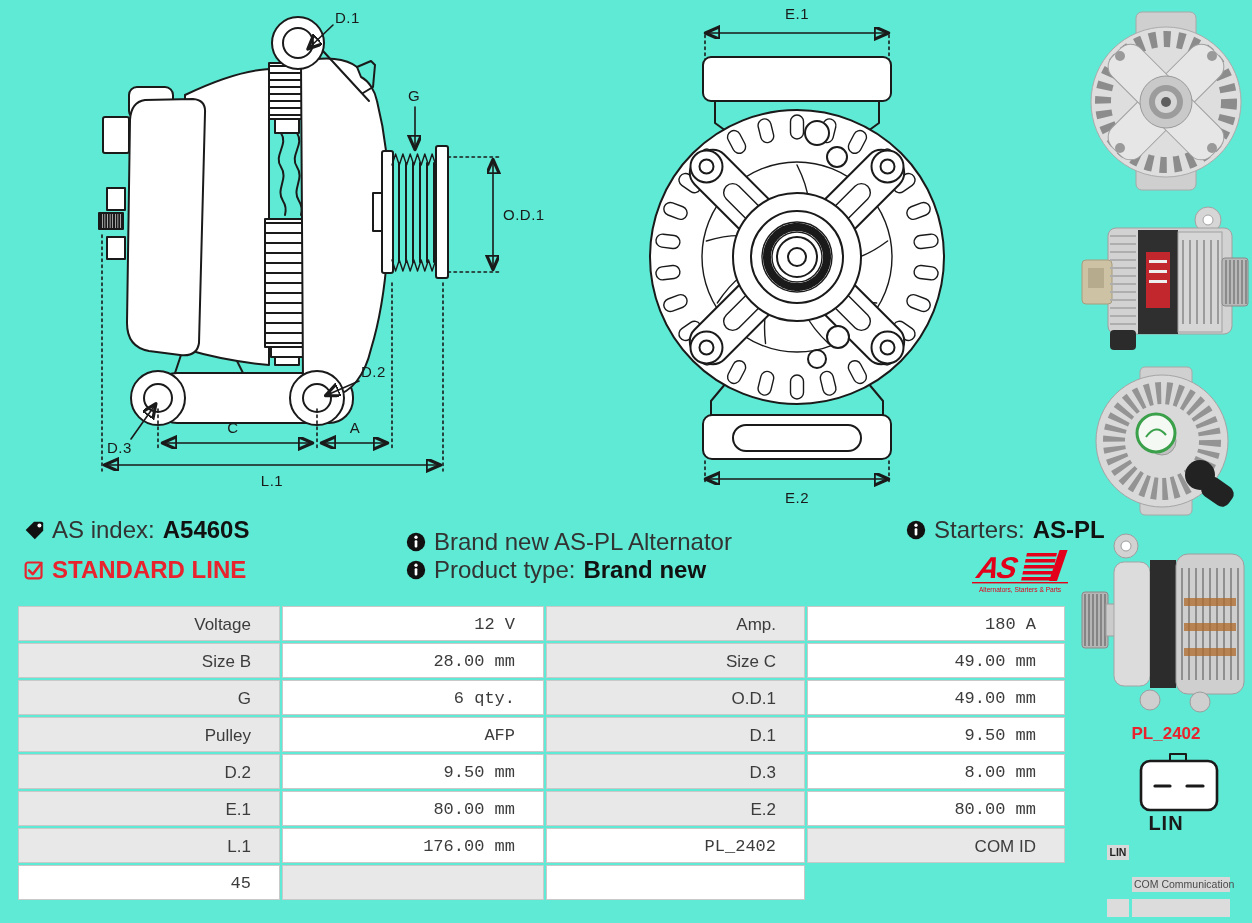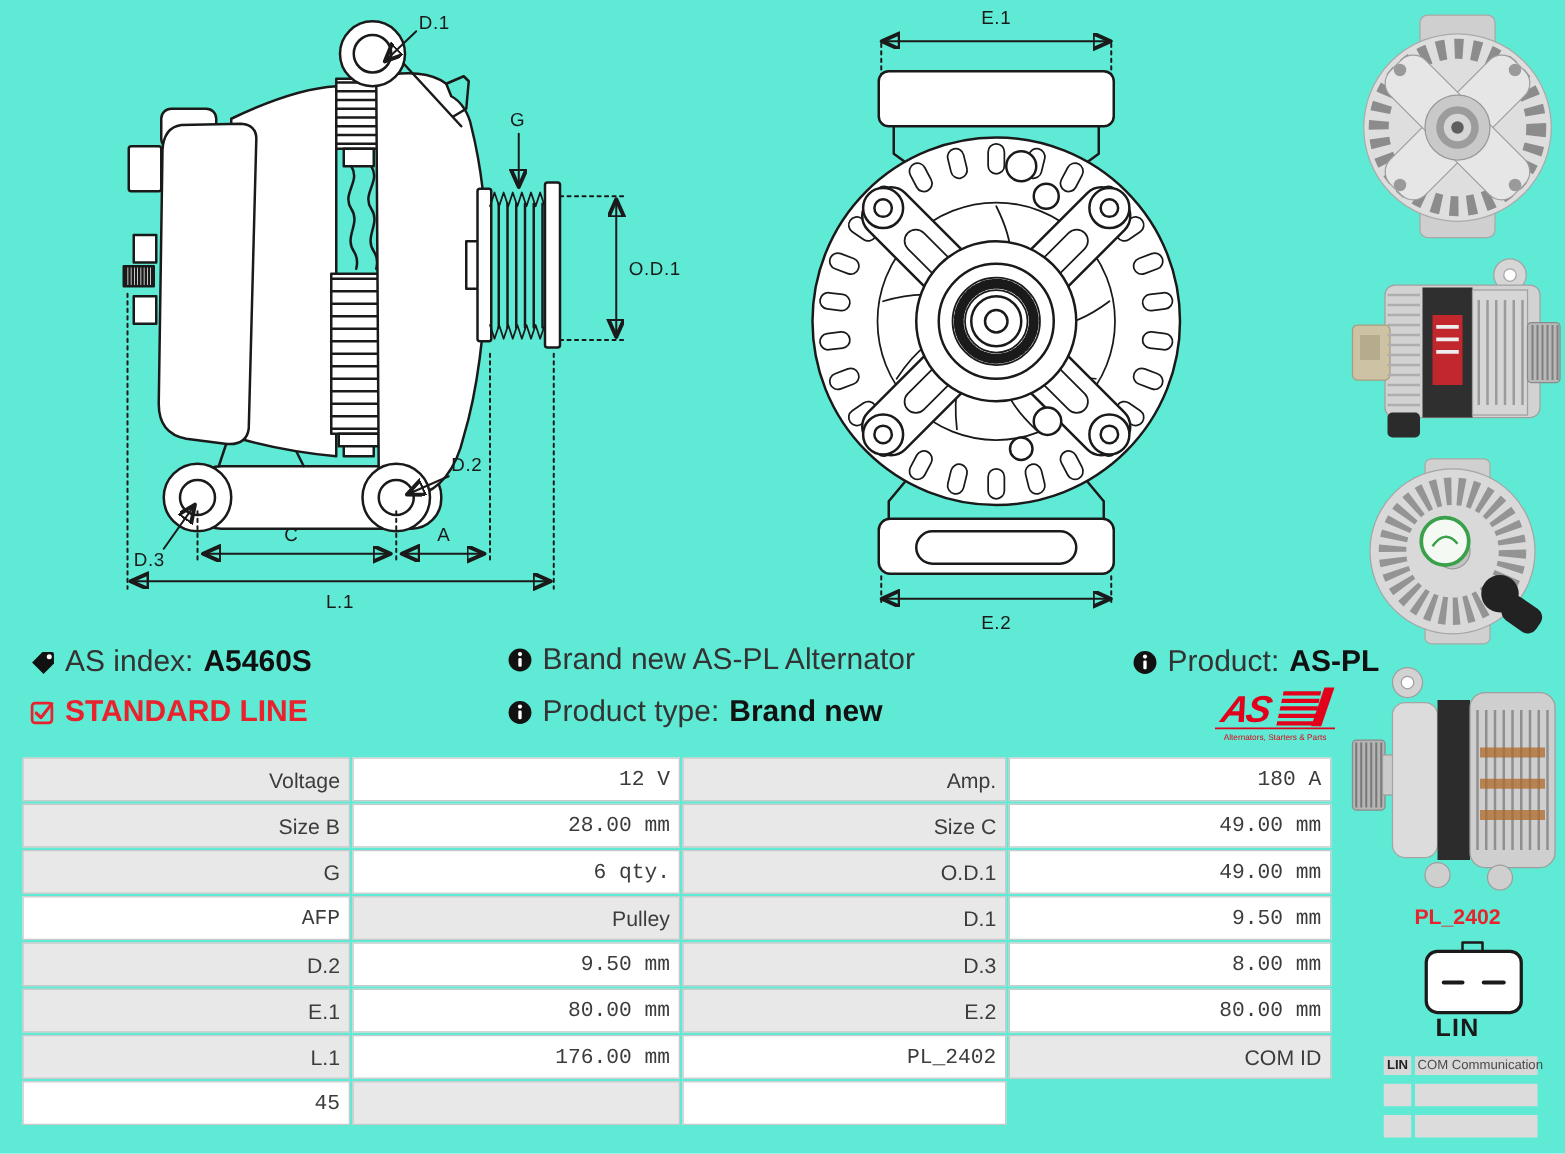--- a/index.html
+++ b/index.html
@@ -21,35 +21,35 @@
   
   .inforow{position:absolute;display:flex;align-items:center;gap:8px;font-size:24px;color:#333;height:24px;}
   .inforow b{color:#111;}
   .badge{color:#e8232e;font-weight:bold;}
   .iicon{width:20px;height:20px;flex:0 0 20px;}
 
   
   #spec-table{position:absolute;left:18px;top:606px;width:1047px;
     display:grid;grid-template-columns:262px 262px 259px 258px;gap:2px;}
   #spec-table .cell{height:35px;line-height:35px;font-size:17px;text-align:right;
-    padding-right:7px;box-sizing:border-box;border:1px solid #c9c9c9;}
+    padding-right:28px;box-sizing:border-box;border:1px solid #c9c9c9;}
   #spec-table .cl{background:#e8e8e8;color:#3c3c3c;}
   #spec-table .cv{background:#ffffff;color:#3c3c3c;font-family:Liberation Mono, monospace;}
 
   
   #plug-title{position:absolute;left:1080px;top:724px;width:172px;text-align:center;
     color:#e8232e;font-weight:bold;font-size:17px;}
   #plug-svg{position:absolute;left:1134px;top:752px;}
   #plug-pin{position:absolute;left:1080px;top:812px;width:172px;text-align:center;
     font-weight:bold;font-size:20px;color:#1a1a1a;letter-spacing:1px;}
   #com-table{position:absolute;left:1107px;top:845px;width:123px;font-size:10.5px;}
   #com-table .hrow{display:grid;grid-template-columns:22px 98px;gap:3px;}
   #com-table .hcell{background:#d8d8d8;height:15px;line-height:15px;padding:0 2px;white-space:nowrap;}
   #com-table .hcell.b{font-weight:bold;color:#222;text-align:center;}
-  #com-table .hcell.r{color:#4a4a4a;}
+  #com-table .hcell.r{color:#4a4a4a;margin-top:32px;}
   #com-table .erow{display:grid;grid-template-columns:22px 98px;gap:3px;margin-top:7px;}
   #com-table .ecell{background:#dcdcdc;height:18px;}
 
   
   #as-logo{position:absolute;left:972px;top:548px;}
 </style>
 </head>
 <body>
 
 <div id="stage">
@@ -403,36 +403,36 @@
 
   <div class="inforow" style="left:24px;top:518px">
     <svg class="iicon" viewBox="0 0 24 24">
       <path d="M12,2 L21,2 Q23,2 23,4 L23,13 L13,23 L2,12 Z" fill="#111111"></path>
       <circle cx="18.5" cy="6.5" r="2.4" fill="#ffffff"></circle>
     </svg>
     <span>AS index:</span>
     <b>A5460S</b>
   </div>
 
-  <div class="inforow" style="left:406px;top:516px">
+  <div class="inforow" style="left:406px;top:530px">
     <svg class="iicon" viewBox="0 0 24 24">
       <circle cx="12" cy="12" r="11" fill="#111111"></circle>
       <rect x="10.4" y="10" width="3.2" height="8.5" rx="1.2" fill="#ffffff"></rect>
       <circle cx="12" cy="6.3" r="2" fill="#ffffff"></circle>
     </svg>
     <span>Brand new AS-PL Alternator</span>
   </div>
 
   <div class="inforow" style="left:906px;top:518px">
     <svg class="iicon" viewBox="0 0 24 24">
       <circle cx="12" cy="12" r="11" fill="#111111"></circle>
       <rect x="10.4" y="10" width="3.2" height="8.5" rx="1.2" fill="#ffffff"></rect>
       <circle cx="12" cy="6.3" r="2" fill="#ffffff"></circle>
     </svg>
-    <span>Product:</span>
+    <span>Starters:</span>
     <b>AS-PL</b>
   </div>
 
   <div class="inforow" style="left:24px;top:558px">
     <svg class="iicon" viewBox="0 0 24 24">
       <rect x="2" y="3" width="19" height="19" rx="3" fill="none" stroke="#e8232e" stroke-width="2.6"></rect>
       <polyline points="6,12.5 10.5,17 21,3.5" fill="none" stroke="#e8232e" stroke-width="3" stroke-linecap="round" stroke-linejoin="round"></polyline>
     </svg>
     <span class="badge">STANDARD LINE</span>
   </div>
@@ -472,22 +472,22 @@
     <div class="cell cl">Size B</div>
     <div class="cell cv">28.00 mm</div>
     <div class="cell cl">Size C</div>
     <div class="cell cv">49.00 mm</div>
 
     <div class="cell cl">G</div>
     <div class="cell cv">6 qty.</div>
     <div class="cell cl">O.D.1</div>
     <div class="cell cv">49.00 mm</div>
 
+    <div class="cell cl">Pulley</div>
     <div class="cell cv">AFP</div>
-    <div class="cell cl">Pulley</div>
     <div class="cell cl">D.1</div>
     <div class="cell cv">9.50 mm</div>
 
     <div class="cell cl">D.2</div>
     <div class="cell cv">9.50 mm</div>
     <div class="cell cl">D.3</div>
     <div class="cell cv">8.00 mm</div>
 
     <div class="cell cl">E.1</div>
     <div class="cell cv">80.00 mm</div>

